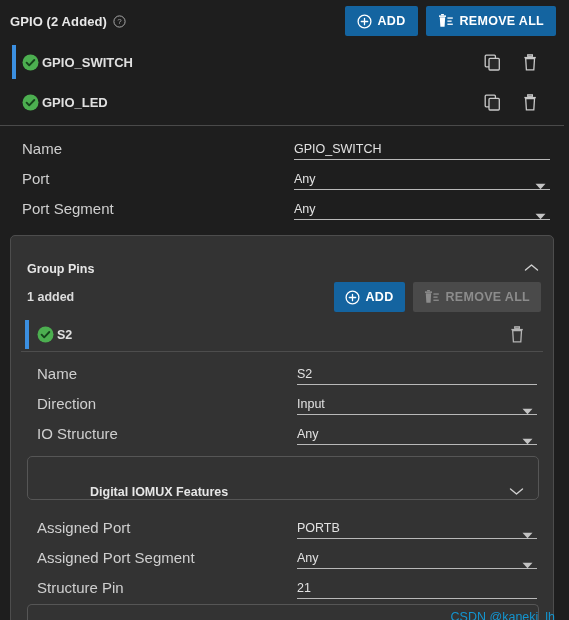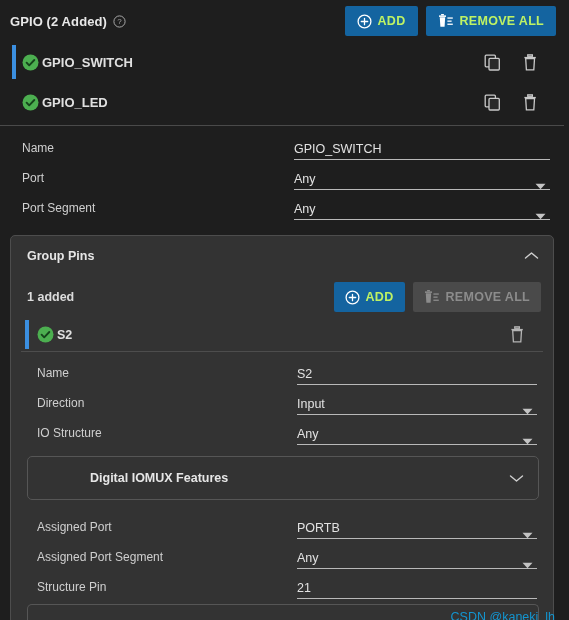--- a/index.html
+++ b/index.html
@@ -55,21 +55,21 @@
   }
 
   
   .btn {
     display: inline-flex;
     align-items: center;
     gap: 6px;
     height: 30px;
     padding: 0 12px;
     background: #1464a0;
-    color: #bef264;
+    color: #ffffff;
     border: none;
     border-radius: 2px;
     font-family: "Liberation Sans", sans-serif;
     font-size: 12.5px;
     font-weight: bold;
     letter-spacing: 0.3px;
     cursor: pointer;
     white-space: nowrap;
   }
   .btn.small { height: 30px; font-size: 12.5px; padding: 0 11px; }
@@ -136,21 +136,21 @@
   }
   .form-row {
     display: flex;
     align-items: center;
     height: 30px;
     padding: 0 14px 0 22px;
   }
   .form-label {
     width: 272px;
     flex: 0 0 272px;
-    font-size: 12px;
+    font-size: 15px;
     color: #cfcfcf;
     white-space: nowrap;
   }
   .field {
     position: relative;
     flex: 1 1 auto;
     display: flex;
     align-items: flex-end;
     height: 23px;
     border-bottom: 1px solid #b9b9b9;
@@ -174,21 +174,21 @@
   
   .panel {
     margin: 6px 10px 0 10px;
     background: #333333;
     border: 1px solid #4d4d4d;
     border-radius: 5px;
     overflow: hidden;
   }
   .panel-header {
     display: flex;
-    align-items: center;
+    align-items: flex-end;
     height: 40px;
     padding: 0 14px 0 16px;
     cursor: pointer;
   }
   .panel-title {
     font-size: 12.5px;
     font-weight: bold;
     color: #e6e6e6;
     white-space: nowrap;
   }

